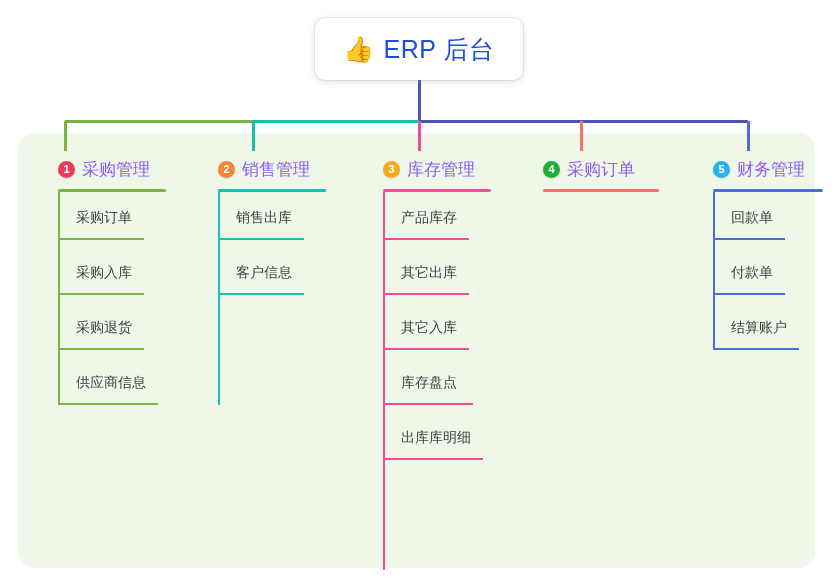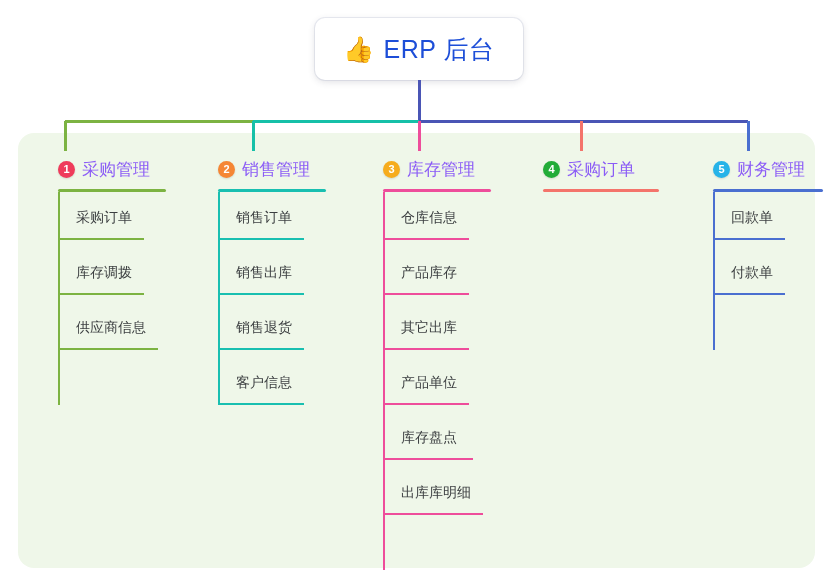--- a/index.html
+++ b/index.html
@@ -87,77 +87,69 @@
           <span class="head-label">采购管理</span>
           <span class="head-rule" style="background: rgb(124, 179, 66); width: 108px;"></span>
         </div>
         <div class="items">
           <span class="trunk" style="background: rgb(124, 179, 66); height: 213px;"></span>
           <div class="item">
             <span class="item-label">采购订单</span>
             <span class="item-rule" style="background: rgb(124, 179, 66); width: 86px;"></span>
           </div>
           <div class="item">
-            <span class="item-label">库存调拨</span>
+            <span class="item-label">采购入库</span>
+            <span class="item-rule" style="background: rgb(124, 179, 66); width: 86px;"></span>
+          </div>
+          <div class="item">
+            <span class="item-label">采购退货</span>
             <span class="item-rule" style="background: rgb(124, 179, 66); width: 86px;"></span>
           </div>
           <div class="item">
             <span class="item-label">供应商信息</span>
             <span class="item-rule" style="background: rgb(124, 179, 66); width: 100px;"></span>
           </div>
         </div>
       </div>
       <div class="col" style="left: 200px; top: 146px;">
         <div class="col-head">
           <span class="badge" style="background: rgb(245, 134, 52);">2</span>
           <span class="head-label">销售管理</span>
           <span class="head-rule" style="background: rgb(25, 191, 176); width: 108px;"></span>
         </div>
         <div class="items">
           <span class="trunk" style="background: rgb(25, 191, 176); height: 213px;"></span>
           <div class="item">
-            <span class="item-label">销售订单</span>
-            <span class="item-rule" style="background: rgb(25, 191, 176); width: 86px;"></span>
-          </div>
-          <div class="item">
             <span class="item-label">销售出库</span>
-            <span class="item-rule" style="background: rgb(25, 191, 176); width: 86px;"></span>
-          </div>
-          <div class="item">
-            <span class="item-label">销售退货</span>
             <span class="item-rule" style="background: rgb(25, 191, 176); width: 86px;"></span>
           </div>
           <div class="item">
             <span class="item-label">客户信息</span>
             <span class="item-rule" style="background: rgb(25, 191, 176); width: 86px;"></span>
           </div>
         </div>
       </div>
       <div class="col" style="left: 365px; top: 146px;">
         <div class="col-head">
           <span class="badge" style="background: rgb(246, 172, 29);">3</span>
           <span class="head-label">库存管理</span>
           <span class="head-rule" style="background: rgb(238, 77, 155); width: 108px;"></span>
         </div>
         <div class="items">
           <span class="trunk" style="background: rgb(238, 77, 155); height: 378px;"></span>
           <div class="item">
-            <span class="item-label">仓库信息</span>
-            <span class="item-rule" style="background: rgb(238, 77, 155); width: 86px;"></span>
-          </div>
-          <div class="item">
             <span class="item-label">产品库存</span>
             <span class="item-rule" style="background: rgb(238, 77, 155); width: 86px;"></span>
           </div>
           <div class="item">
             <span class="item-label">其它出库</span>
             <span class="item-rule" style="background: rgb(238, 77, 155); width: 86px;"></span>
           </div>
           <div class="item">
-            <span class="item-label">产品单位</span>
+            <span class="item-label">其它入库</span>
             <span class="item-rule" style="background: rgb(238, 77, 155); width: 86px;"></span>
           </div>
           <div class="item">
             <span class="item-label">库存盘点</span>
             <span class="item-rule" style="background: rgb(238, 77, 155); width: 90px;"></span>
           </div>
           <div class="item">
             <span class="item-label">出库库明细</span>
             <span class="item-rule" style="background: rgb(238, 77, 155); width: 100px;"></span>
           </div>
@@ -179,17 +171,21 @@
         <div class="items">
           <span class="trunk" style="background: rgb(74, 111, 208); height: 158px;"></span>
           <div class="item">
             <span class="item-label">回款单</span>
             <span class="item-rule" style="background: rgb(74, 111, 208); width: 72px;"></span>
           </div>
           <div class="item">
             <span class="item-label">付款单</span>
             <span class="item-rule" style="background: rgb(74, 111, 208); width: 72px;"></span>
           </div>
+          <div class="item">
+            <span class="item-label">结算账户</span>
+            <span class="item-rule" style="background: rgb(74, 111, 208); width: 86px;"></span>
+          </div>
         </div>
       </div>
     </div>
 
 </div>
 
 </body></html>

